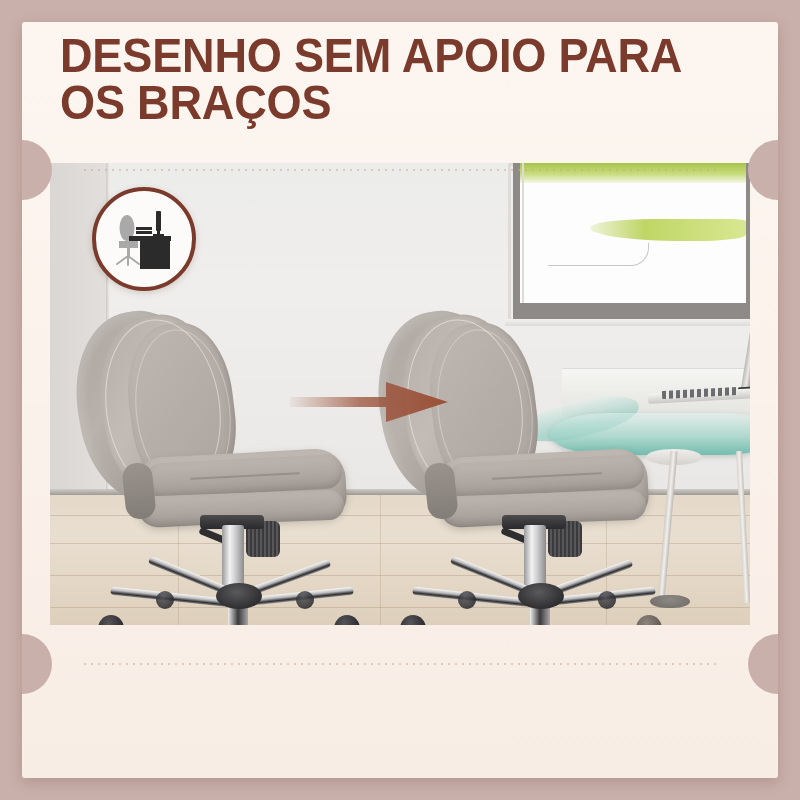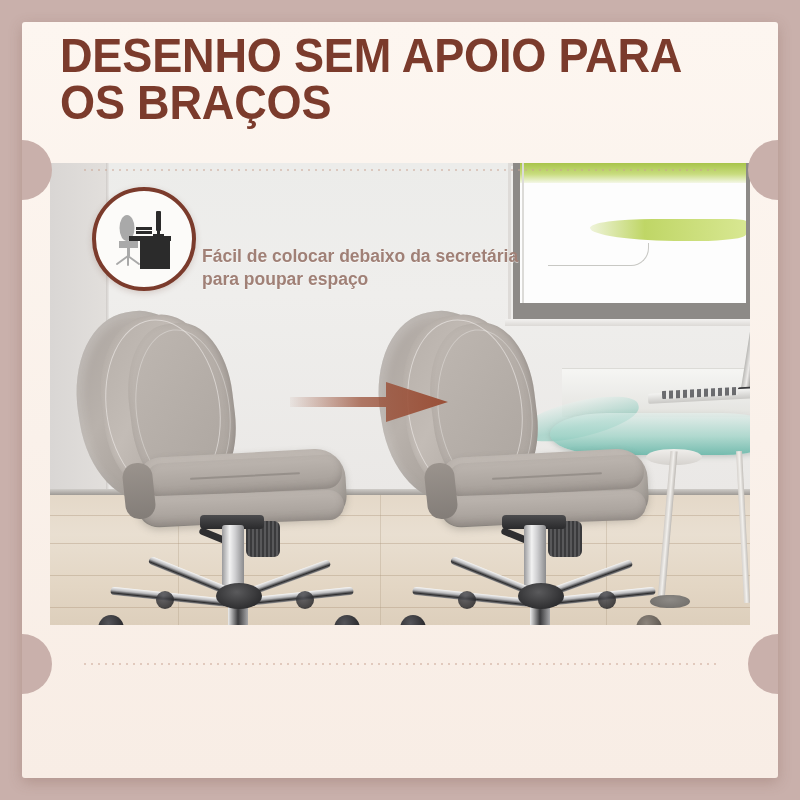--- a/index.html
+++ b/index.html
@@ -326,17 +326,15 @@
         <rect x="50" y="28" width="3" height="6" fill="#2b2b2b"></rect>
         <rect x="46" y="32" width="11" height="2.5" fill="#2b2b2b"></rect>
 
         <rect x="49" y="9" width="5" height="20" rx="1" fill="#2b2b2b"></rect>
 
         <rect x="29" y="25" width="16" height="3" fill="#2b2b2b"></rect>
         <rect x="29" y="29" width="16" height="3" fill="#2b2b2b"></rect>
       </svg>
     </div>
 
-    <div id="caption">Fácil de colocar debaixo da secretária
-para poupar espaço</div>
 
   </div>
 </div>
 
 </body></html>

